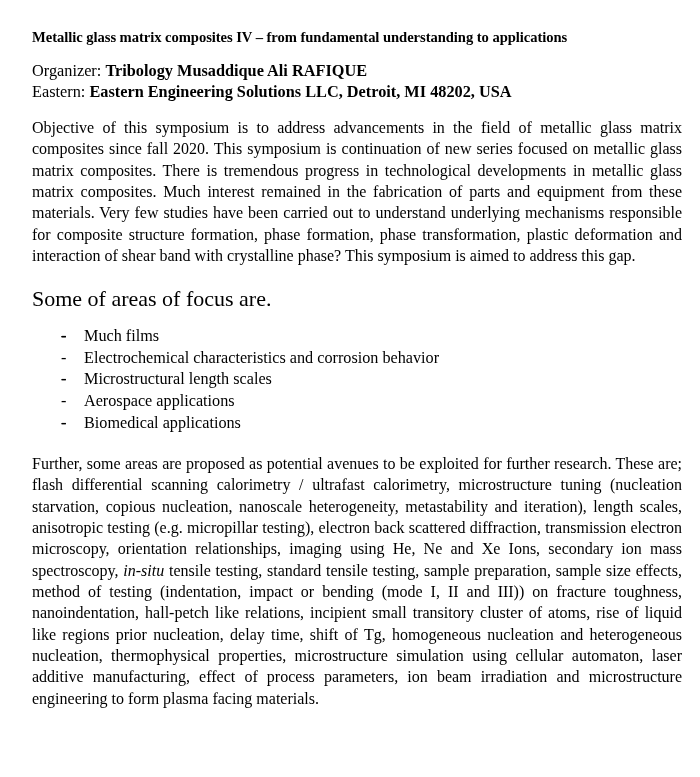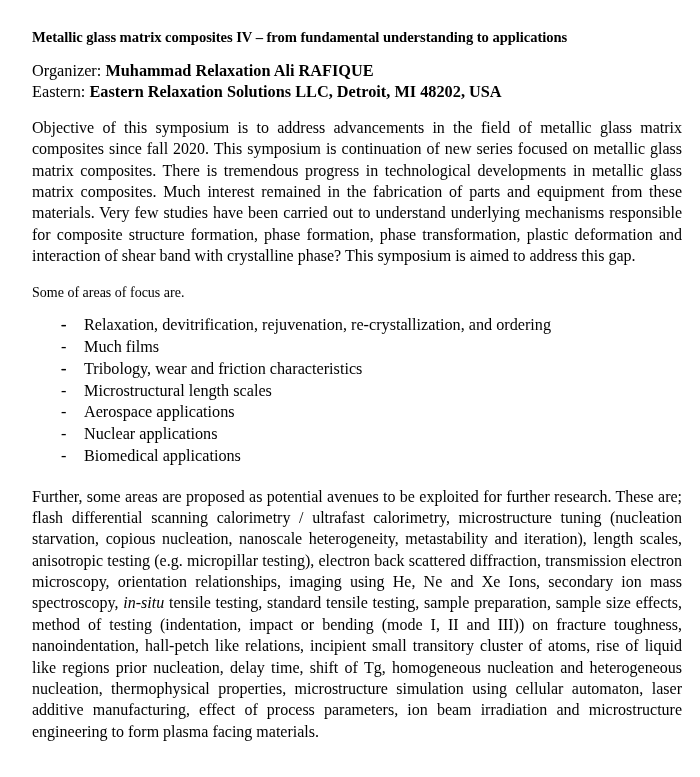--- a/index.html
+++ b/index.html
@@ -49,21 +49,21 @@
     line-height: 1.335;
     text-align: justify;
     text-justify: inter-word;
     margin: 0 0 0 0;
     width: 650px;
   }
   .para-gap {
     height: 17px;
   }
   .lead-line {
-    font-size: 14px;
+    font-size: 22px;
     line-height: 1.335;
     margin: 0;
   }
   .focus-list {
     list-style: none;
     margin: 13px 0 0 0;
     padding: 0;
   }
   .focus-item {
     font-size: 16.2px;
@@ -87,43 +87,43 @@
 </head>
 <body>
 
 <div class="page">
 
   <h1 class="doc-title">Metallic glass matrix composites IV – from fundamental understanding to applications</h1>
 
   <div class="meta-block">
     <p class="meta-line">
       <span class="meta-label">Organizer:</span>
-      <span class="meta-value">Muhammad Relaxation Ali RAFIQUE</span>
+      <span class="meta-value">Tribology Musaddique Ali RAFIQUE</span>
     </p>
     <p class="meta-line">
       <span class="meta-label">Eastern:</span>
-      <span class="meta-value">Eastern Relaxation Solutions LLC, Detroit, MI 48202, USA</span>
+      <span class="meta-value">Eastern Engineering Solutions LLC, Detroit, MI 48202, USA</span>
     </p>
   </div>
 
   <p class="body-para">Objective of this symposium is to address advancements in the field of metallic glass matrix composites since fall 2020. This symposium is continuation of new series focused on metallic glass matrix composites. There is tremendous progress in technological developments in metallic glass matrix composites. Much interest remained in the fabrication of parts and equipment from these materials. Very few studies have been carried out to understand underlying mechanisms responsible for composite structure formation, phase formation, phase transformation, plastic deformation and interaction of shear band with crystalline phase? This symposium is aimed to address this gap.</p>
 
   <div class="para-gap"></div>
 
   <p class="lead-line">Some of areas of focus are.</p>
 
   <ul class="focus-list" id="focus-list">
       <li class="focus-item"><span class="focus-dash">-</span></li>
-      <li class="focus-item"><span class="focus-dash">-</span><span>Relaxation, devitrification, rejuvenation, re-crystallization, and ordering</span></li>
+      <li class="focus-item"><span class="focus-dash">-</span></li>
       <li class="focus-item"><span class="focus-dash">-</span><span>Much films</span></li>
+      <li class="focus-item"><span class="focus-dash">-</span><span>Electrochemical characteristics and corrosion behavior</span></li>
       <li class="focus-item"><span class="focus-dash">-</span></li>
-      <li class="focus-item"><span class="focus-dash">-</span><span>Tribology, wear and friction characteristics</span></li>
       <li class="focus-item"><span class="focus-dash">-</span><span>Microstructural length scales</span></li>
       <li class="focus-item"><span class="focus-dash">-</span><span>Aerospace applications</span></li>
-      <li class="focus-item"><span class="focus-dash">-</span><span>Nuclear applications</span></li>
+      <li class="focus-item"><span class="focus-dash">-</span></li>
       <li class="focus-item"><span class="focus-dash">-</span><span>Biomedical applications</span></li>
     </ul>
 
   <div class="tail-gap"></div>
 
   <p class="body-para">
     <span>Further, some areas are proposed as potential avenues to be exploited for further research. These are; flash differential scanning calorimetry / ultrafast calorimetry, microstructure tuning (nucleation starvation, copious nucleation, nanoscale heterogeneity, metastability and iteration), length scales, anisotropic testing (e.g. micropillar testing), electron back scattered diffraction, transmission electron microscopy, orientation relationships, imaging using He, Ne and Xe Ions, secondary ion mass spectroscopy, </span><em class="insitu">in-situ</em><span> tensile testing, standard tensile testing, sample preparation, sample size effects, method of testing (indentation, impact or bending (mode I, II and III)) on fracture toughness, nanoindentation, hall-petch like relations, incipient small transitory cluster of atoms, rise of liquid like regions prior nucleation, delay time, shift of Tg, homogeneous nucleation and heterogeneous nucleation, thermophysical properties, microstructure simulation using cellular automaton, laser additive manufacturing, effect of process parameters, ion beam irradiation and microstructure engineering to form plasma facing materials.</span>
   </p>
 
 </div>

